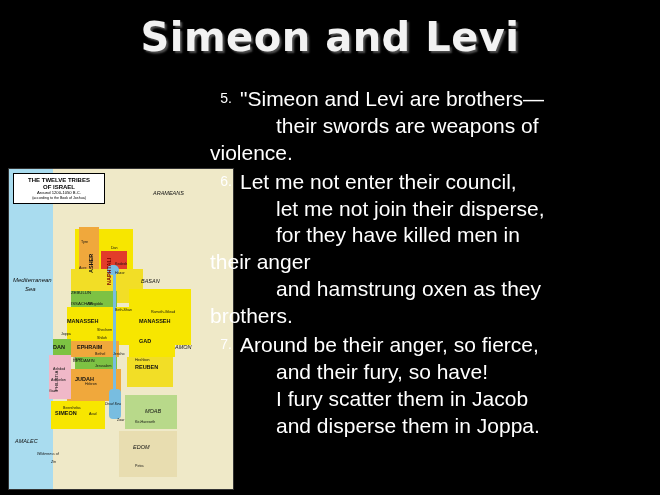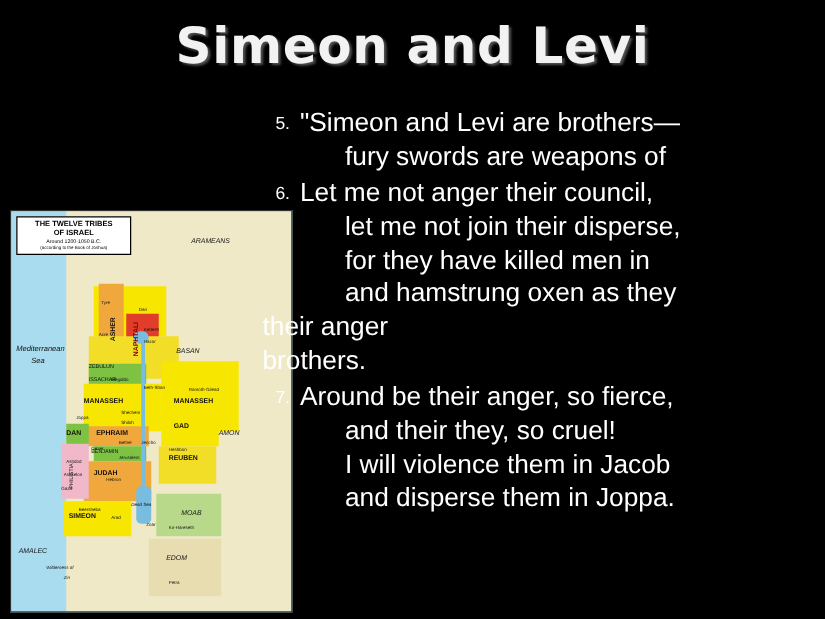--- a/index.html
+++ b/index.html
@@ -231,40 +231,41 @@
     <div class="map-label tiny" style="left:108px;top:250px;">Zoar</div>
     <div class="map-label tiny" style="left:126px;top:296px;">Petra</div>
   </div>
 
   <div class="verses">
 
     <div class="verse">
       <span class="verse-num">5.</span>
       <div class="verse-body">
         <span class="vline indent-0">"Simeon and Levi are brothers—</span>
-        <span class="vline indent-1">fury swords are weapons of</span>
+        <span class="vline indent-1">their swords are weapons of</span>
+        <span class="vline outdent">violence.</span>
       </div>
     </div>
 
     <div class="verse">
       <span class="verse-num">6.</span>
       <div class="verse-body">
-        <span class="vline indent-0">Let me not anger their council,</span>
+        <span class="vline indent-0">Let me not enter their council,</span>
         <span class="vline indent-1">let me not join their disperse,</span>
         <span class="vline indent-1">for they have killed men in</span>
+        <span class="vline outdent">their anger</span>
         <span class="vline indent-1">and hamstrung oxen as they</span>
-        <span class="vline outdent">their anger</span>
         <span class="vline outdent">brothers.</span>
       </div>
     </div>
 
     <div class="verse">
       <span class="verse-num">7.</span>
       <div class="verse-body">
         <span class="vline indent-0">Around be their anger, so fierce,</span>
-        <span class="vline indent-1">and their they, so cruel!</span>
-        <span class="vline indent-1">I will violence them in Jacob</span>
+        <span class="vline indent-1">and their fury, so have!</span>
+        <span class="vline indent-1">I fury scatter them in Jacob</span>
         <span class="vline indent-1">and disperse them in Joppa.</span>
       </div>
     </div>
 
   </div>
 </div>
 
 </body></html>

